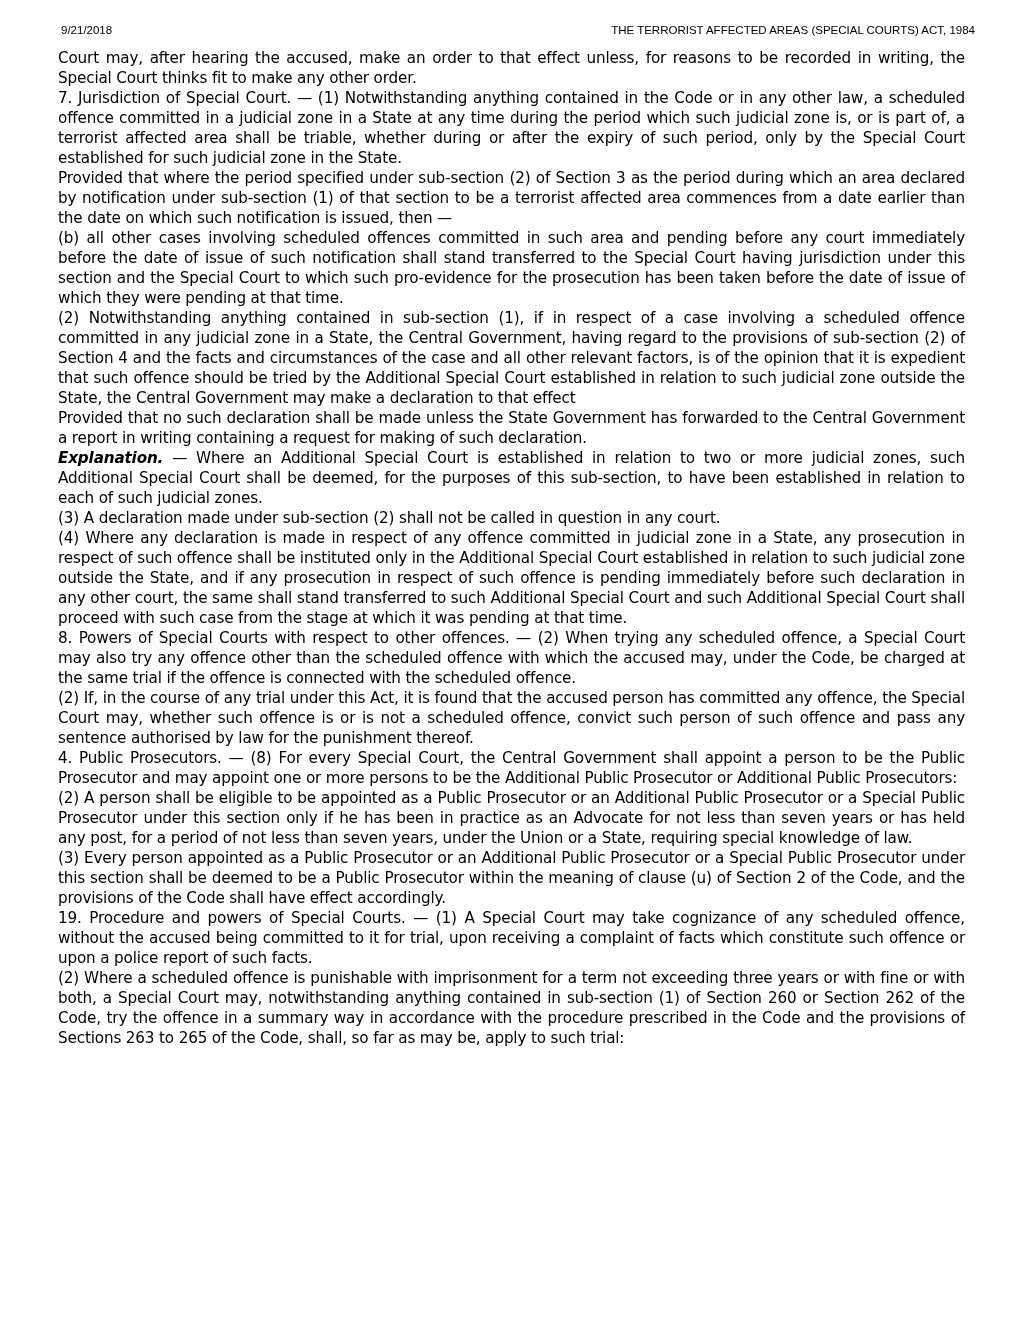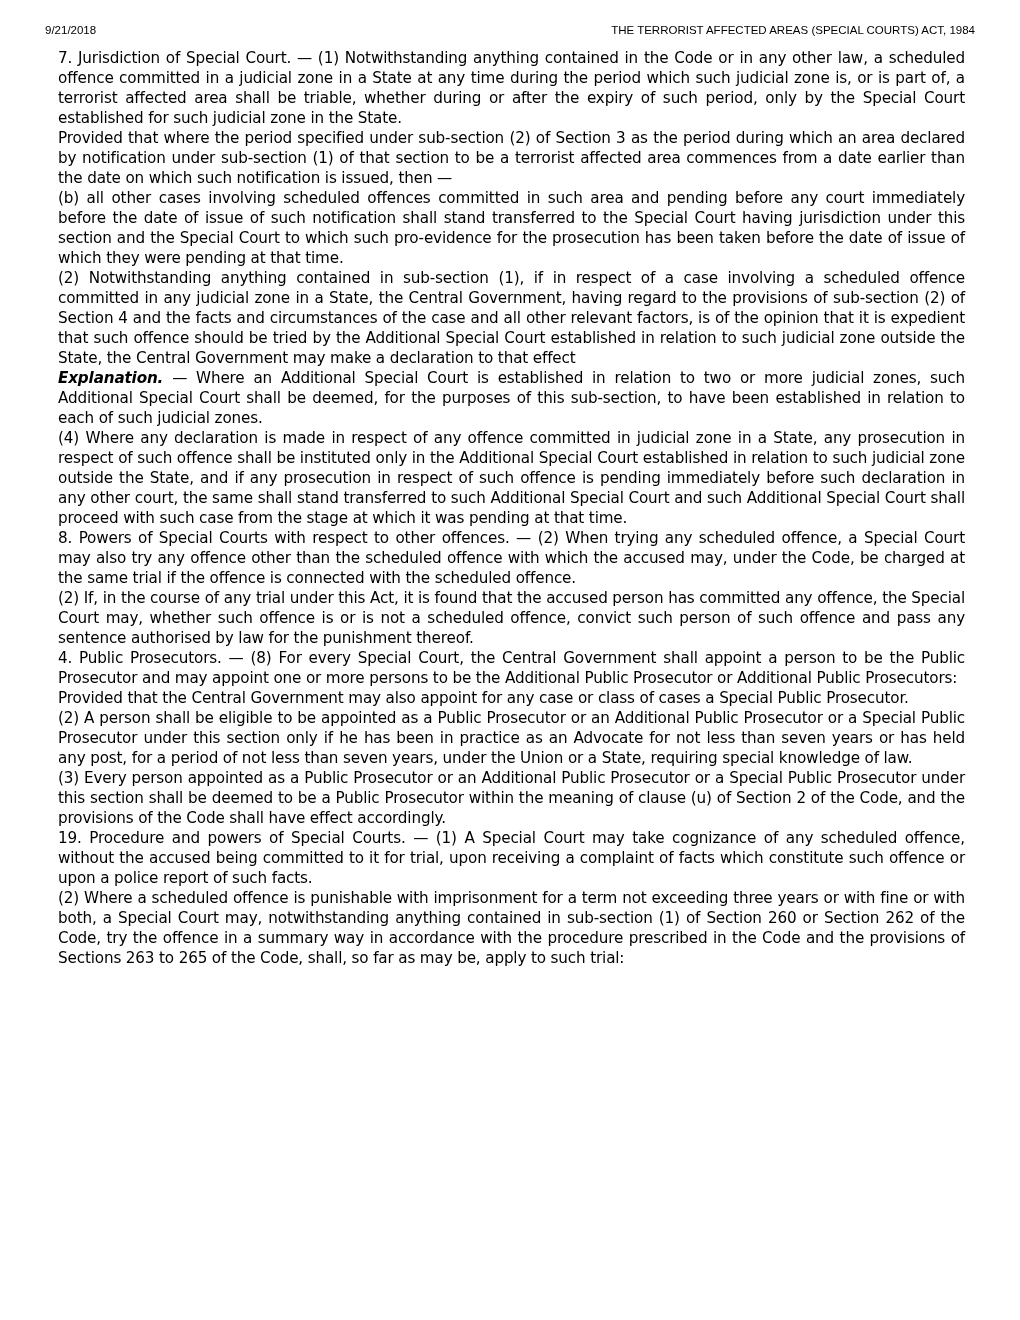--- a/index.html
+++ b/index.html
@@ -1,47 +1,49 @@
 <!DOCTYPE html>
 <html><head>
 <meta charset="utf-8">
 <style>
   html, body { margin: 0; padding: 0; background: #ffffff; }
   body { width: 1020px; height: 1320px; position: relative; overflow: hidden; color: #000; }
   .page-header {
     position: absolute; top: 24px; left: 45px; right: 45px; height: 16px;
     font-family: "Liberation Sans", sans-serif; font-size: 11.5px; color: #000;
   }
-  .page-header .date { position: absolute; left: 0; top: 0; }
+  .page-header .date { position: absolute; left: 16px; top: 0; }
   .page-header .title { position: absolute; left: 0; right: 0; top: 0; text-align: right; }
   .content {
     position: absolute; top: 48px; left: 58px; width: 907px;
     font-family: "DejaVu Sans", sans-serif; font-size: 15.2px; line-height: 20px;
     text-align: justify; letter-spacing: -0.15px;
   }
   .content p { margin: 0; }
   .content b { font-weight: normal; }
   .content i { font-style: italic; font-weight: bold; }
 </style>
 </head>
 <body>
 
 <div class="page-header">
   <span class="date">9/21/2018</span>
   <span class="title">THE TERRORIST AFFECTED AREAS (SPECIAL COURTS) ACT, 1984</span>
 </div>
 
 <div class="content">
+  <p><span>Court may, after hearing the accused, make an order to that effect unless, for reasons to be recorded in writing, the Special Court thinks fit to make any other order.</span></p>
   <p><b>7. Jurisdiction of Special Court. —</b><span> (1) Notwithstanding anything contained in the Code or in any other law, a scheduled offence committed in a judicial zone in a State at any time during the period which such judicial zone is, or is part of, a terrorist affected area shall be triable, whether during or after the expiry of such period, only by the Special Court established for such judicial zone in the State.</span></p>
   <p><span>Provided that where the period specified under sub-section (2) of Section 3 as the period during which an area declared by notification under sub-section (1) of that section to be a terrorist affected area commences from a date earlier than the date on which such notification is issued, then —</span></p>
   <p><span>(b) all other cases involving scheduled offences committed in such area and pending before any court immediately before the date of issue of such notification shall stand transferred to the Special Court having jurisdiction under this section and the Special Court to which such pro-evidence for the prosecution has been taken before the date of issue of which they were pending at that time.</span></p>
   <p><span>(2) Notwithstanding anything contained in sub-section (1), if in respect of a case involving a scheduled offence committed in any judicial zone in a State, the Central Government, having regard to the provisions of sub-section (2) of Section 4 and the facts and circumstances of the  case and all other relevant factors, is of the  opinion that it is expedient that such offence should be tried by the  Additional Special Court established in relation to such judicial zone outside the  State, the Central Government may make a declaration to that effect</span></p>
+  <p><span>Provided that no such declaration shall be made unless the State Government has forwarded to the Central Government a report in writing containing a request for making of such declaration.</span></p>
   <p><i>Explanation.</i><span> — Where an Additional Special Court is established in relation to two or more judicial zones, such Additional Special Court shall be deemed, for the purposes of this sub-section, to have been established in relation to each of such judicial zones.</span></p>
+  <p><span>(3) A declaration made under sub-section (2) shall not be called in question in any court.</span></p>
   <p><span>(4) Where any declaration is made in respect of any offence committed in judicial zone in a State, any prosecution in respect of such offence shall be instituted only in the Additional Special Court established in relation to such judicial zone outside the State, and if any prosecution in respect of such offence is pending immediately before such declaration in any other court, the same shall stand transferred to such Additional Special Court and such Additional Special Court shall proceed with such case from the stage at which it was pending at that time.</span></p>
   <p><b>8. Powers of Special Courts with respect to other offences. —</b><span>  (2) When trying any scheduled offence, a Special Court may also try any offence other than the scheduled offence with which the accused may, under the Code, be charged at the same trial if the offence is connected with the scheduled offence.</span></p>
   <p><span>(2) If, in the course of any trial under this Act, it is found that the accused person has committed any offence, the Special Court may, whether such offence is or is not a scheduled offence, convict such person of such offence and pass any sentence authorised by law for the punishment thereof.</span></p>
   <p><b>4. Public Prosecutors. —</b><span> (8) For every Special Court, the Central Government shall appoint a person to be the Public Prosecutor and may appoint one or more persons to be the Additional Public Prosecutor or Additional Public Prosecutors:</span></p>
-  <p><span>Provided that the Central Government may also appoint for any case or class of cases a Special Public Prosecutor.</span></p>
   <p><span>(2) A person shall be eligible to be appointed as a Public Prosecutor or an Additional Public Prosecutor or a Special Public Prosecutor under this section only if he has been in practice as an Advocate for not less than seven years or has held  any post, for a period of not less than seven years, under the Union or a State, requiring special knowledge of law.</span></p>
   <p><span>(3) Every person appointed as a Public Prosecutor or an Additional Public Prosecutor or a Special Public Prosecutor under this section shall be deemed to be a Public Prosecutor within the meaning of clause (u) of Section 2 of the Code, and the provisions of the Code shall have effect accordingly.</span></p>
   <p><b>19. Procedure and powers of Special Courts. —</b><span> (1) A Special Court may take cognizance of  any scheduled offence, without the accused being committed to it for trial, upon receiving a complaint of facts which constitute such offence or upon a police report of such facts.</span></p>
   <p><span>(2) Where a scheduled offence is punishable with imprisonment for a term not exceeding three years or with fine or with both, a Special Court may, notwithstanding anything contained in sub-section (1) of Section 260 or Section 262 of the Code, try the offence in a summary way in accordance with the procedure prescribed in the Code and the provisions of Sections 263 to 265 of the Code, shall, so far as may be, apply to such trial:</span></p>
 </div>
 
 </body></html>

